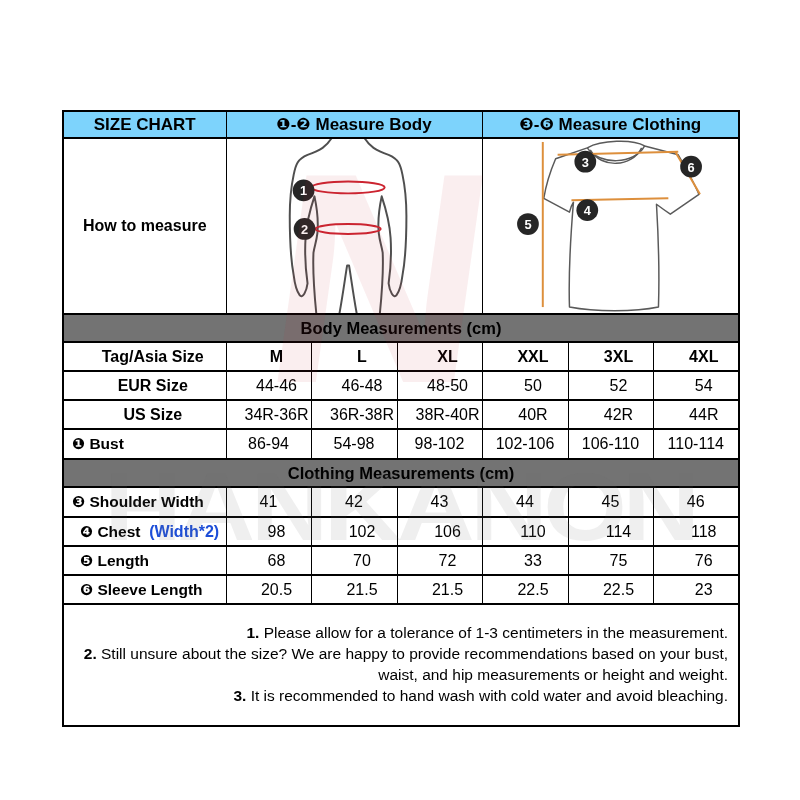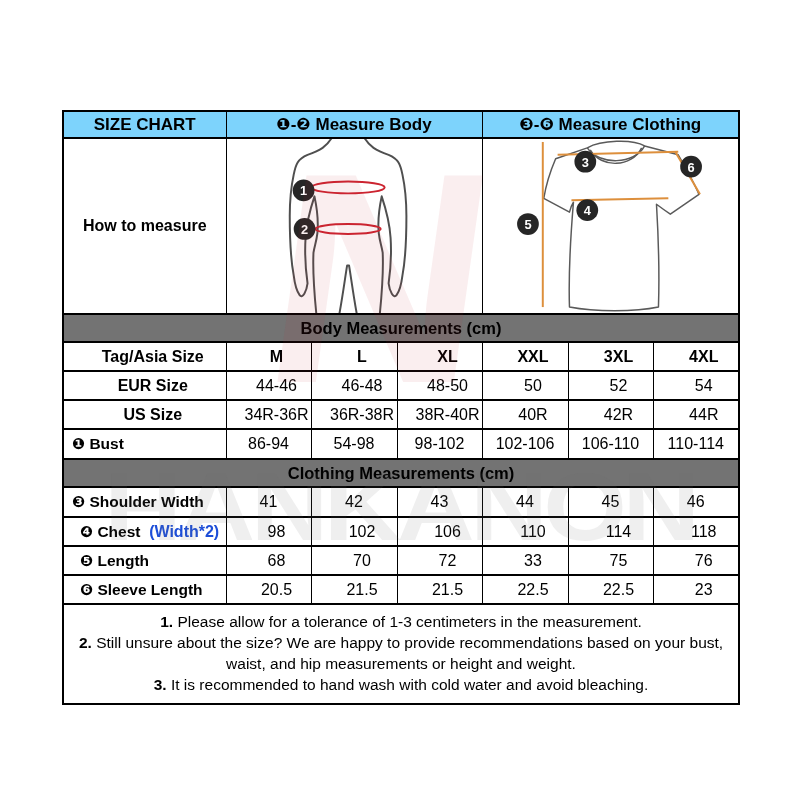--- a/index.html
+++ b/index.html
@@ -19,21 +19,21 @@
     font-size:16px;
   }
   tr.r-head td { height:25px; background:#7dd3fc; font-weight:bold; font-size:17px; }
   tr.r-measure td { height:174px; }
   tr.r-bar td { height:26px; background:#737373; font-weight:bold; font-size:16.5px; }
   tr.r-data td { height:27px;padding-left:16px; }
   tr.r-data29 td { height:28px; }
   td.lbl { font-weight:bold;margin-left:8px; }
   td.lbl-left { font-weight:bold; text-align:left; padding-left:8px; font-size:15.5px; }
   td.diagram { padding:0; }
-  td.notes-cell { height:83px; text-align:center; vertical-align:middle; padding:6px 10px;border-radius:10px; }
+  td.notes-cell { height:83px; text-align:right; vertical-align:middle; padding:17px 10px;border-radius:10px; }
   .note { margin:1px 0; font-size:15.5px; line-height:1.32; }
   .orange { color:#1d4ed8; font-weight:bold; font-size:16px; }
   svg { display:block; margin:0 auto; }
   
   .wm-n {
     position:absolute; left:272px; top:128px; z-index:5; pointer-events:none;
     font-weight:bold; font-size:300px; line-height:1;
     color:rgba(190,35,45,0.08); transform:skewX(-8deg);
   }
   .wm-brand {

